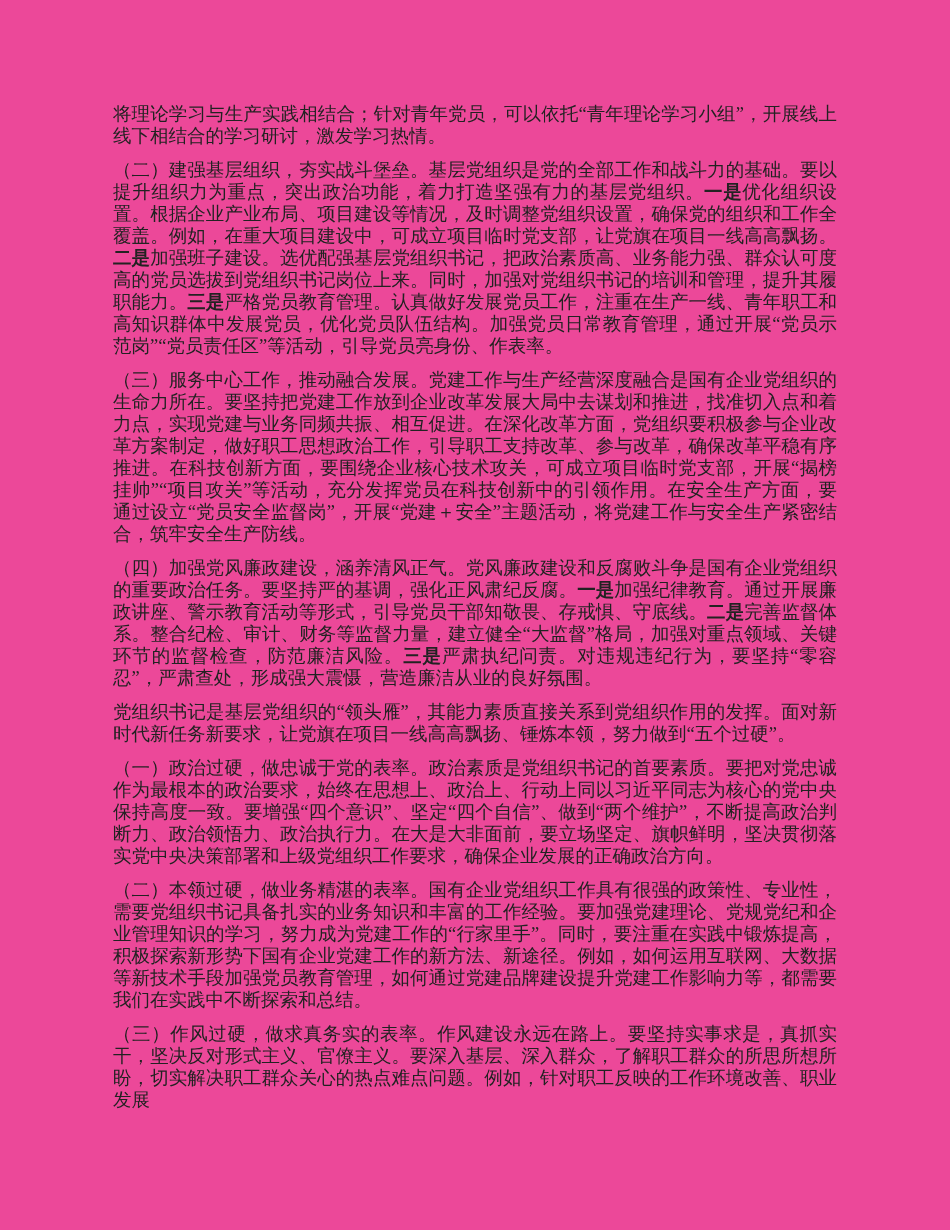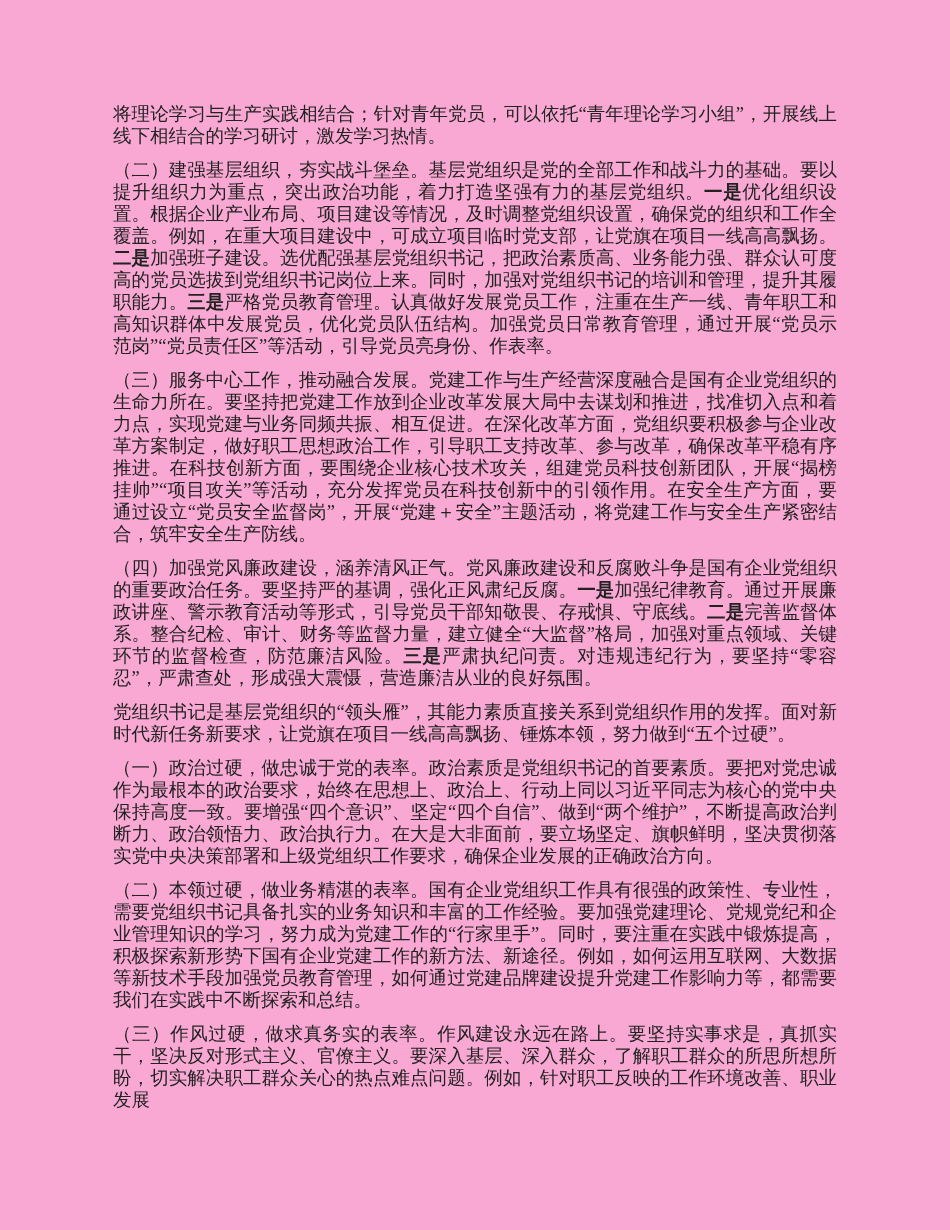--- a/index.html
+++ b/index.html
@@ -4,21 +4,21 @@
 <style>
   html, body {
     margin: 0;
     padding: 0;
     background: #ffffff;
   }
   .page {
     position: relative;
     width: 950px;
     height: 1230px;
-    background: #f9a8d4;
+    background: #ec4899;
     overflow: hidden;
     font-family: "Liberation Serif", serif;
   }
   .doc {
     position: absolute;
     left: 113px;
     top: 103px;
     width: 724px;
     color: #222222;
     font-size: 18.5px;
@@ -37,20 +37,20 @@
     margin-top: 16px;
   }
 </style>
 </head>
 <body>
 
 <div class="page">
   <div class="doc">
       <p class="para"><span class="">将理论学习与生产实践相结合；针对青年党员，可以依托“青年理论学习小组”，开展线上线下相结合的学习研讨，激发学习热情。</span></p>
       <p class="para"><span class="">（二）建强基层组织，夯实战斗堡垒。基层党组织是党的全部工作和战斗力的基础。要以提升组织力为重点，突出政治功能，着力打造坚强有力的基层党组织。</span><span class="bold">一是</span><span class="">优化组织设置。根据企业产业布局、项目建设等情况，及时调整党组织设置，确保党的组织和工作全覆盖。例如，在重大项目建设中，可成立项目临时党支部，让党旗在项目一线高高飘扬。</span><span class="bold">二是</span><span class="">加强班子建设。选优配强基层党组织书记，把政治素质高、业务能力强、群众认可度高的党员选拔到党组织书记岗位上来。同时，加强对党组织书记的培训和管理，提升其履职能力。</span><span class="bold">三是</span><span class="">严格党员教育管理。认真做好发展党员工作，注重在生产一线、青年职工和高知识群体中发展党员，优化党员队伍结构。加强党员日常教育管理，通过开展“党员示范岗”“党员责任区”等活动，引导党员亮身份、作表率。</span></p>
-      <p class="para"><span class="">（三）服务中心工作，推动融合发展。党建工作与生产经营深度融合是国有企业党组织的生命力所在。要坚持把党建工作放到企业改革发展大局中去谋划和推进，找准切入点和着力点，实现党建与业务同频共振、相互促进。在深化改革方面，党组织要积极参与企业改革方案制定，做好职工思想政治工作，引导职工支持改革、参与改革，确保改革平稳有序推进。在科技创新方面，要围绕企业核心技术攻关，组建党员科技创新团队，开展“揭榜挂帅”“项目攻关”等活动，充分发挥党员在科技创新中的引领作用。在安全生产方面，要通过设立“党员安全监督岗”，开展“党建＋安全”主题活动，将党建工作与安全生产紧密结合，筑牢安全生产防线。</span></p>
+      <p class="para"><span class="">（三）服务中心工作，推动融合发展。党建工作与生产经营深度融合是国有企业党组织的生命力所在。要坚持把党建工作放到企业改革发展大局中去谋划和推进，找准切入点和着力点，实现党建与业务同频共振、相互促进。在深化改革方面，党组织要积极参与企业改革方案制定，做好职工思想政治工作，引导职工支持改革、参与改革，确保改革平稳有序推进。在科技创新方面，要围绕企业核心技术攻关，可成立项目临时党支部，开展“揭榜挂帅”“项目攻关”等活动，充分发挥党员在科技创新中的引领作用。在安全生产方面，要通过设立“党员安全监督岗”，开展“党建＋安全”主题活动，将党建工作与安全生产紧密结合，筑牢安全生产防线。</span></p>
       <p class="para"><span class="">（四）加强党风廉政建设，涵养清风正气。党风廉政建设和反腐败斗争是国有企业党组织的重要政治任务。要坚持严的基调，强化正风肃纪反腐。</span><span class="bold">一是</span><span class="">加强纪律教育。通过开展廉政讲座、警示教育活动等形式，引导党员干部知敬畏、存戒惧、守底线。</span><span class="bold">二是</span><span class="">完善监督体系。整合纪检、审计、财务等监督力量，建立健全“大监督”格局，加强对重点领域、关键环节的监督检查，防范廉洁风险。</span><span class="bold">三是</span><span class="">严肃执纪问责。对违规违纪行为，要坚持“零容忍”，严肃查处，形成强大震慑，营造廉洁从业的良好氛围。</span></p>
       <p class="para"><span class="">党组织书记是基层党组织的“领头雁”，其能力素质直接关系到党组织作用的发挥。面对新时代新任务新要求，让党旗在项目一线高高飘扬、锤炼本领，努力做到“五个过硬”。</span></p>
       <p class="para"><span class="">（一）政治过硬，做忠诚于党的表率。政治素质是党组织书记的首要素质。要把对党忠诚作为最根本的政治要求，始终在思想上、政治上、行动上同以习近平同志为核心的党中央保持高度一致。要增强“四个意识”、坚定“四个自信”、做到“两个维护”，不断提高政治判断力、政治领悟力、政治执行力。在大是大非面前，要立场坚定、旗帜鲜明，坚决贯彻落实党中央决策部署和上级党组织工作要求，确保企业发展的正确政治方向。</span></p>
       <p class="para"><span class="">（二）本领过硬，做业务精湛的表率。国有企业党组织工作具有很强的政策性、专业性，需要党组织书记具备扎实的业务知识和丰富的工作经验。要加强党建理论、党规党纪和企业管理知识的学习，努力成为党建工作的“行家里手”。同时，要注重在实践中锻炼提高，积极探索新形势下国有企业党建工作的新方法、新途径。例如，如何运用互联网、大数据等新技术手段加强党员教育管理，如何通过党建品牌建设提升党建工作影响力等，都需要我们在实践中不断探索和总结。</span></p>
       <p class="para"><span class="">（三）作风过硬，做求真务实的表率。作风建设永远在路上。要坚持实事求是，真抓实干，坚决反对形式主义、官僚主义。要深入基层、深入群众，了解职工群众的所思所想所盼，切实解决职工群众关心的热点难点问题。例如，针对职工反映的工作环境改善、职业发展</span></p>
     </div>
 </div>
 
 </body></html>

